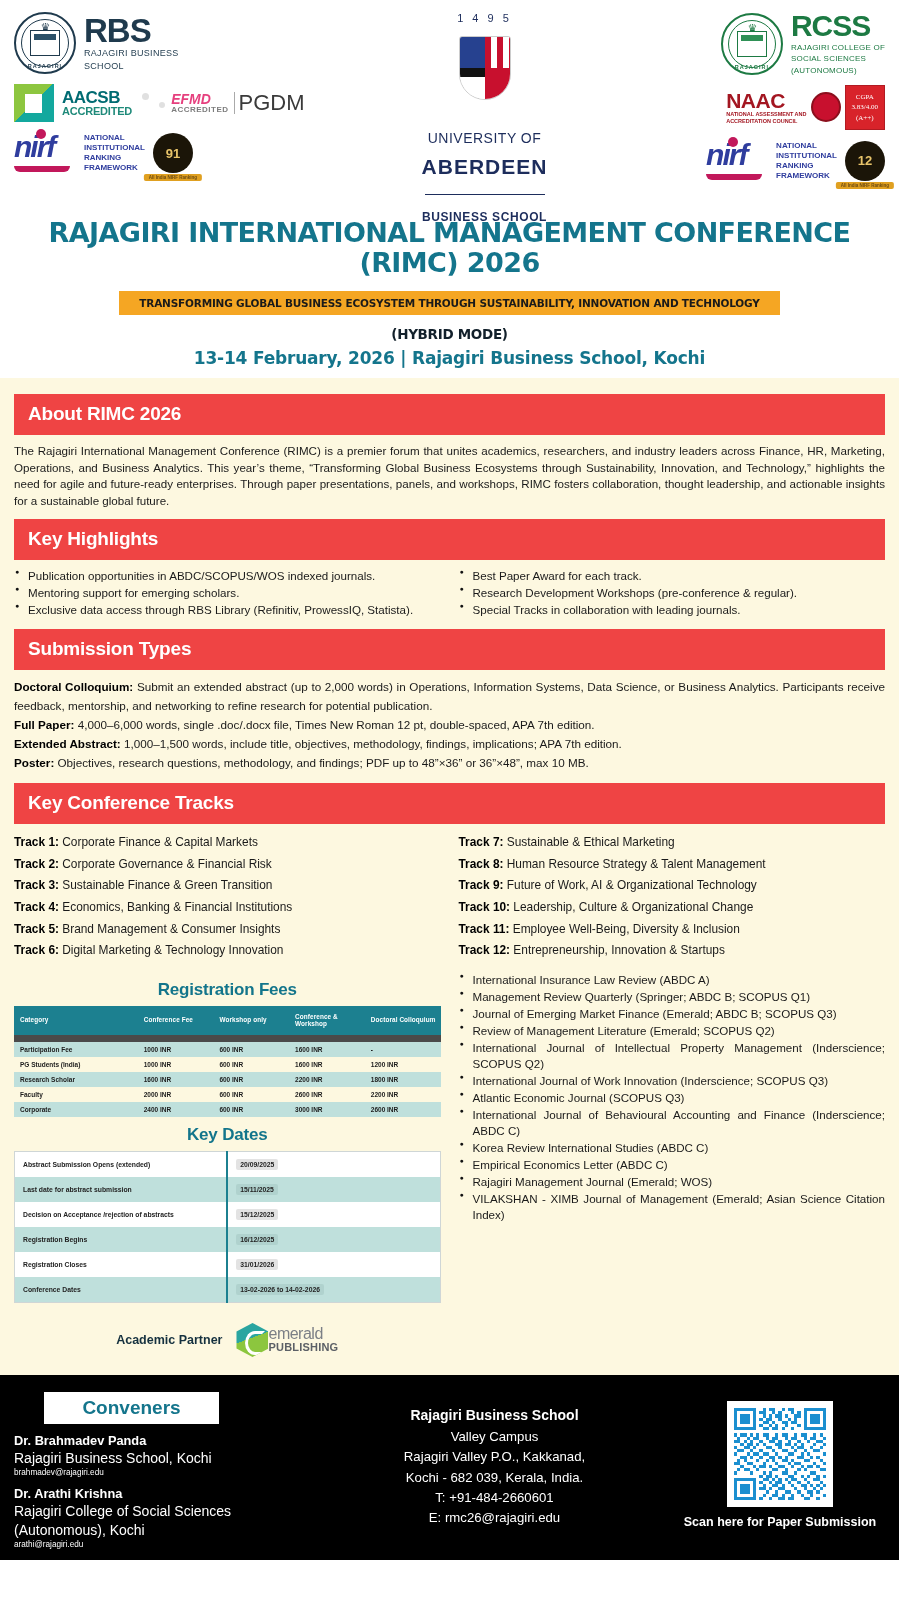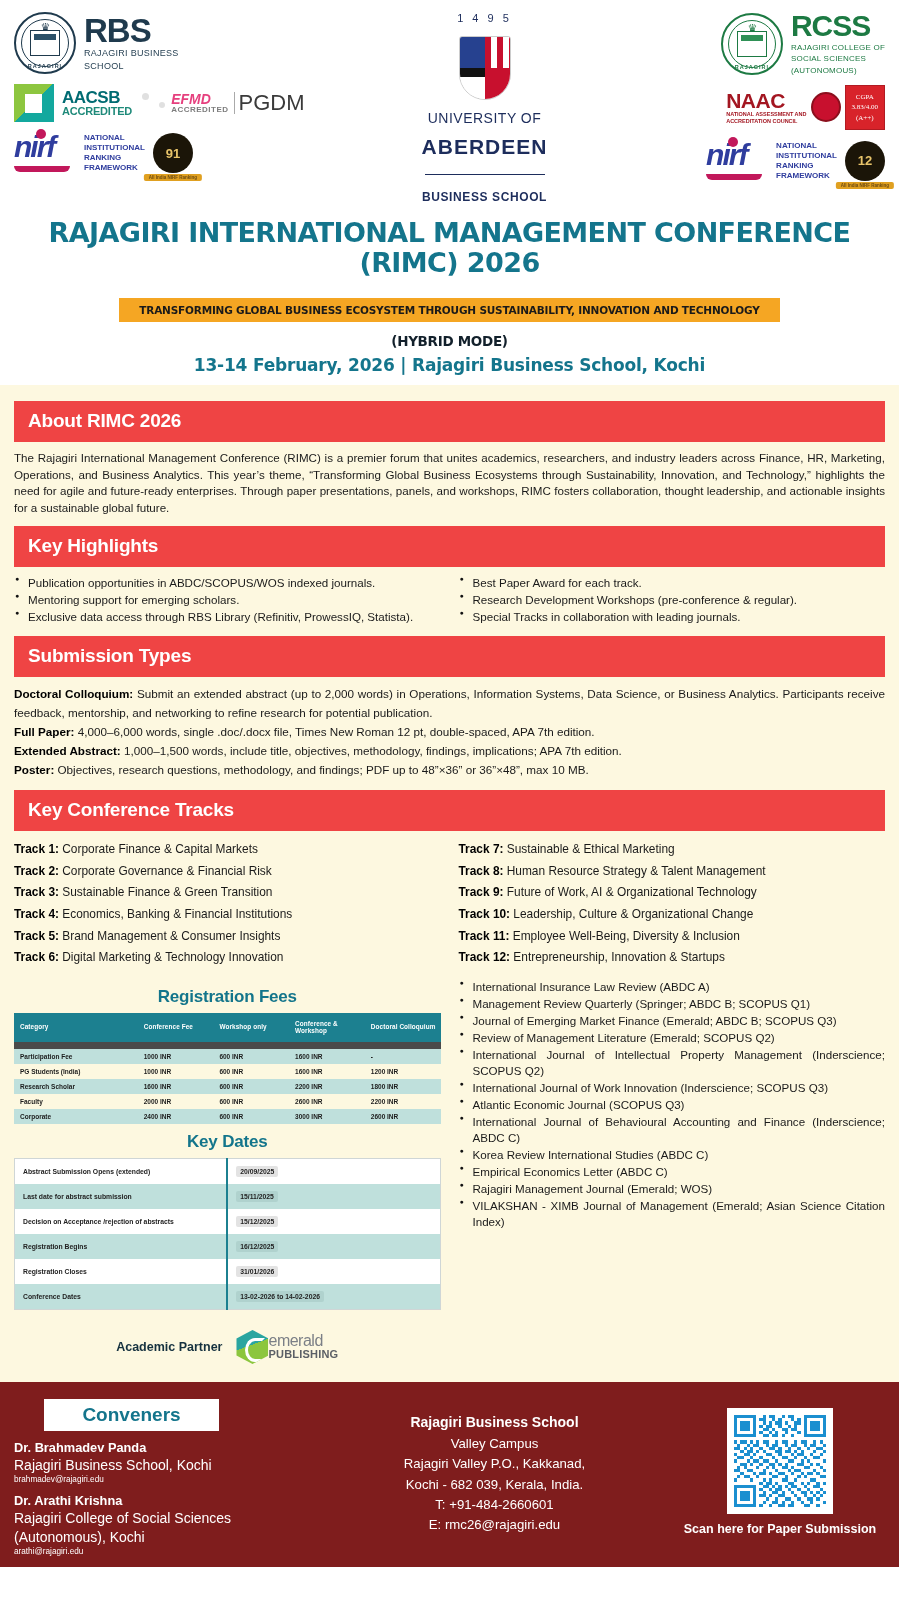--- a/index.html
+++ b/index.html
@@ -65,35 +65,35 @@
   .nirf-mark .nirf-base { position:absolute; bottom:2px; left:0; width:56px; height:6px; background:#c2185b; border-radius:0 0 14px 14px;}
   .nirf-txt { font-size:8px; font-weight:700; color:#2f3d9e; line-height:1.25;}
   .rank-badge { width:40px; height:40px; border-radius:50%; background:#1b1508; color:#e8c46a; display:flex; align-items:center; justify-content:center; font-size:13px; font-weight:700; position:relative; flex:none;}
   .rank-badge .rb-sub{ position:absolute; bottom:-8px; left:50%; transform:translateX(-50%); font-size:4.5px; color:#6b4a12; white-space:nowrap; background:#e0a020; padding:1px 5px; border-radius:2px;}
 
   .ab-year { font-size:11px; letter-spacing:3px; color:#1d2d5c; margin-bottom:2px;}
   .ab-shield { width:52px; height:64px; background:#fff; border-radius:3px 3px 26px 26px; overflow:hidden; border:1px solid #ccc; display:grid; grid-template-columns:1fr 1fr; grid-template-rows:1fr 1fr;}
   .ab-shield i { display:block; }
   .ab-q1{background:#26418f;} .ab-q2{background:repeating-linear-gradient(90deg,#c8102e 0 6px,#fff 6px 12px);}
   .ab-q3{background:#fff; border-top:9px solid #111;} .ab-q4{background:#c8102e;}
-  .ab-uni { font-size:14px; color:#1d2d5c; letter-spacing:0.5px; margin-top:0;}
+  .ab-uni { font-size:14px; color:#1d2d5c; letter-spacing:0.5px; margin-top:20px;}
   .ab-name { font-size:21px; font-weight:700; color:#1d2d5c; letter-spacing:1px; line-height:1;}
   .ab-rule { width:120px; height:1px; background:#1d2d5c; margin:7px auto 5px;}
   .ab-bs { font-size:12px; font-weight:700; color:#1d2d5c; letter-spacing:0.6px;}
 
   .naac-row{ display:flex; align-items:center; gap:4px; }
   .naac-block .naac-t{ font-size:21px; font-weight:700; color:#a31621; line-height:1; letter-spacing:-0.5px;}
   .naac-block .naac-s{ font-size:5.5px; font-weight:700; color:#a31621; line-height:1.2;}
   .naac-seal{ width:30px; height:30px; border-radius:50%; background:#c8102e; border:2px solid #8c0f1d; flex:none;}
   .cgpa-box{ background:#d8232a; color:#fff; font-size:7px; text-align:center; padding:6px 6px; line-height:1.45; border:1px solid #b11b22; font-family:"Liberation Serif",serif;}
 
   
   .title-zone { text-align:center; padding: 0 20px 10px; }
   .conf-title { font-family:"DejaVu Sans", sans-serif; font-size: 27px; font-weight:700; color:#14758c; line-height:1.12; letter-spacing:-0.6px; text-transform:uppercase;}
-  .theme-band { display:inline-block; background:#f5a623; color:#1a1a1a; font-size:10.5px; font-weight:700; letter-spacing:-0.2px; padding:6px 20px; margin-top:20px; text-transform:uppercase; font-family:"DejaVu Sans", sans-serif;}
+  .theme-band { display:inline-block; background:#f5a623; color:#1a1a1a; font-size:10.5px; font-weight:700; letter-spacing:-0.2px; padding:6px 20px; margin-top:13px; text-transform:uppercase; font-family:"DejaVu Sans", sans-serif;}
   .hybrid { font-size:13.5px; font-weight:700; color:#12202b; margin-top:11px; font-family:"DejaVu Sans", sans-serif; letter-spacing:-0.3px;}
   .datesline { font-size:17px; font-weight:700; color:#14758c; margin-top:6px; font-family:"DejaVu Sans", sans-serif; letter-spacing:-0.2px;}
 
   
   .cream { background:#fdf8e0; padding: 8px 0 10px; }
   .sec-head {
     background:#ef4444; color:#fff; font-size:19px; font-weight:700;
     padding: 9px 14px 10px; margin: 8px 14px 0 14px; letter-spacing:-0.2px;
   }
   .sec-body { padding: 8px 14px 2px 14px; }
@@ -133,21 +133,21 @@
 
   .partner-row { display:flex; align-items:center; justify-content:center; gap:14px; padding: 20px 0 6px;}
   .partner-label { font-size:12.5px; font-weight:700; color:#15313f; }
   .emerald-logo { display:flex; align-items:center; }
   .em-hex { width:32px; height:34px; background: linear-gradient(160deg,#2aa5a0 0 45%, #8cc63e 45% 100%); clip-path: polygon(50% 0,100% 25%,100% 75%,50% 100%,0 75%,0 25%); position:relative;}
   .em-hex:after { content:""; position:absolute; left:9px; top:8px; width:14px; height:18px; border:3px solid #fff; border-right-color:transparent; border-radius:50% 0 0 50%;}
   .em-txt .e-a { font-size:16px; color:#7b7f86; line-height:1; letter-spacing:-0.5px;}
   .em-txt .e-b { font-size:11px; font-weight:700; color:#5c6066; line-height:1; letter-spacing:0.2px;}
 
   
-  .footer { background:#7f1d1d; color:#fff; padding: 14px 14px 16px; display:flex; align-items:flex-start; height: 185px;}
+  .footer { background:#000000; color:#fff; padding: 14px 14px 16px; display:flex; align-items:flex-start; height: 185px;}
   .f-left { width: 300px; }
   .conveners-box { background:#fff; color:#14758c; font-size:19px; font-weight:700; text-align:center; padding:5px 10px; width:175px; margin: 3px 0 9px 30px;}
   .conv { margin-bottom: 9px; }
   .conv .cname { font-size:12.8px; font-weight:700; line-height:1.25;}
   .conv .caff { font-size:14px; line-height:1.35; }
   .conv .cmail { font-size:8.2px; }
   .f-mid { flex:1; text-align:center; padding-top:16px; }
   .f-mid .m1 { font-size:14px; font-weight:700; line-height:1.55;}
   .f-mid .m2 { font-size:13.2px; line-height:1.55;}
   .f-right { width: 210px; text-align:center; padding-top:12px;}

